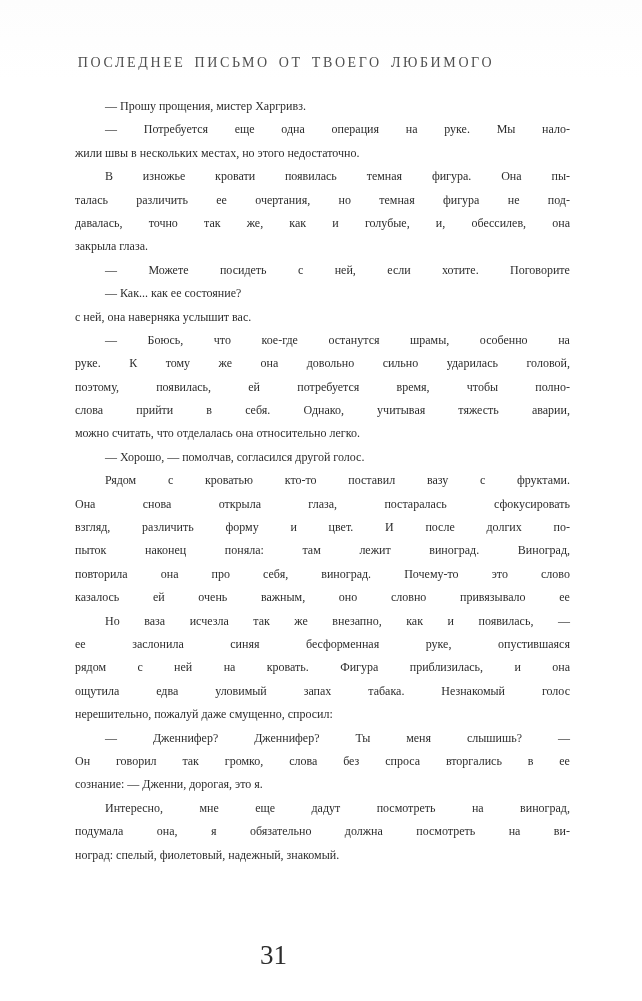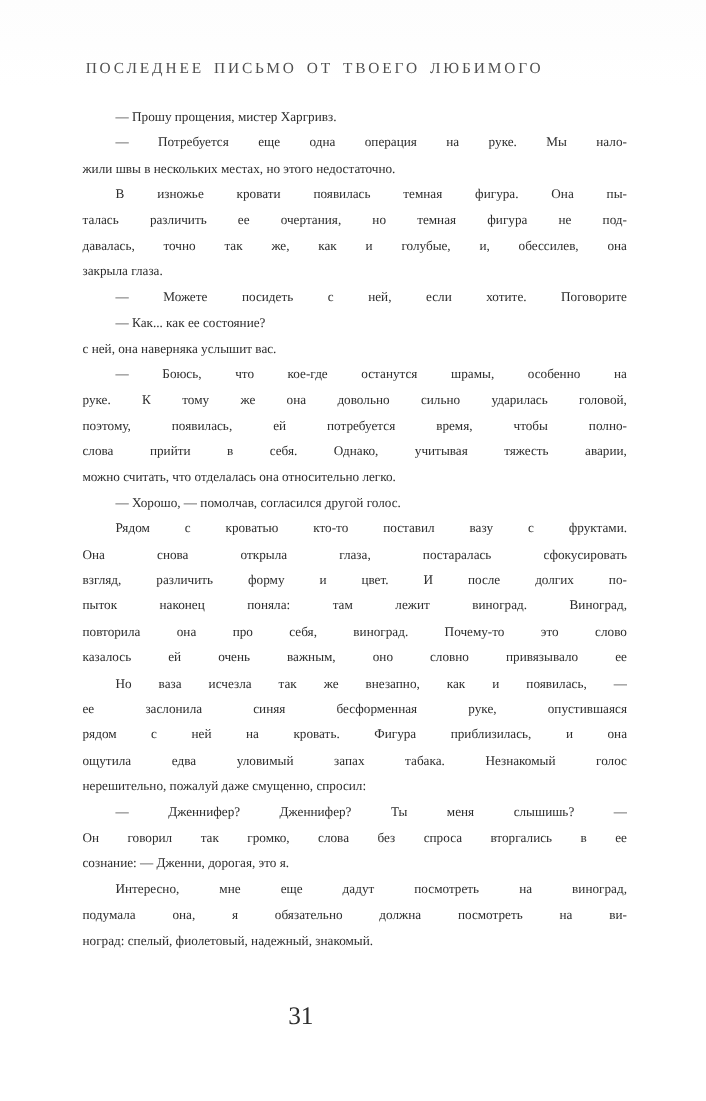--- a/index.html
+++ b/index.html
@@ -49,25 +49,25 @@
     justify-content: space-between;
   }
   .line.just span {
     display: inline-block;
   }
   .line.first {
     padding-left: 30px;
   }
   .page-number {
     position: absolute;
-    top: 911px;
+    top: 940px;
     left: 0;
     width: 547px;
     text-align: center;
-    font-size: 23px;
+    font-size: 27px;
     color: #2d2d2d;
   }
 </style>
 </head>
 <body>
 
 <div class="page">
   <div class="running-head">ПОСЛЕДНЕЕ ПИСЬМО ОТ ТВОЕГО ЛЮБИМОГО</div>
 
   <div class="text-block">

